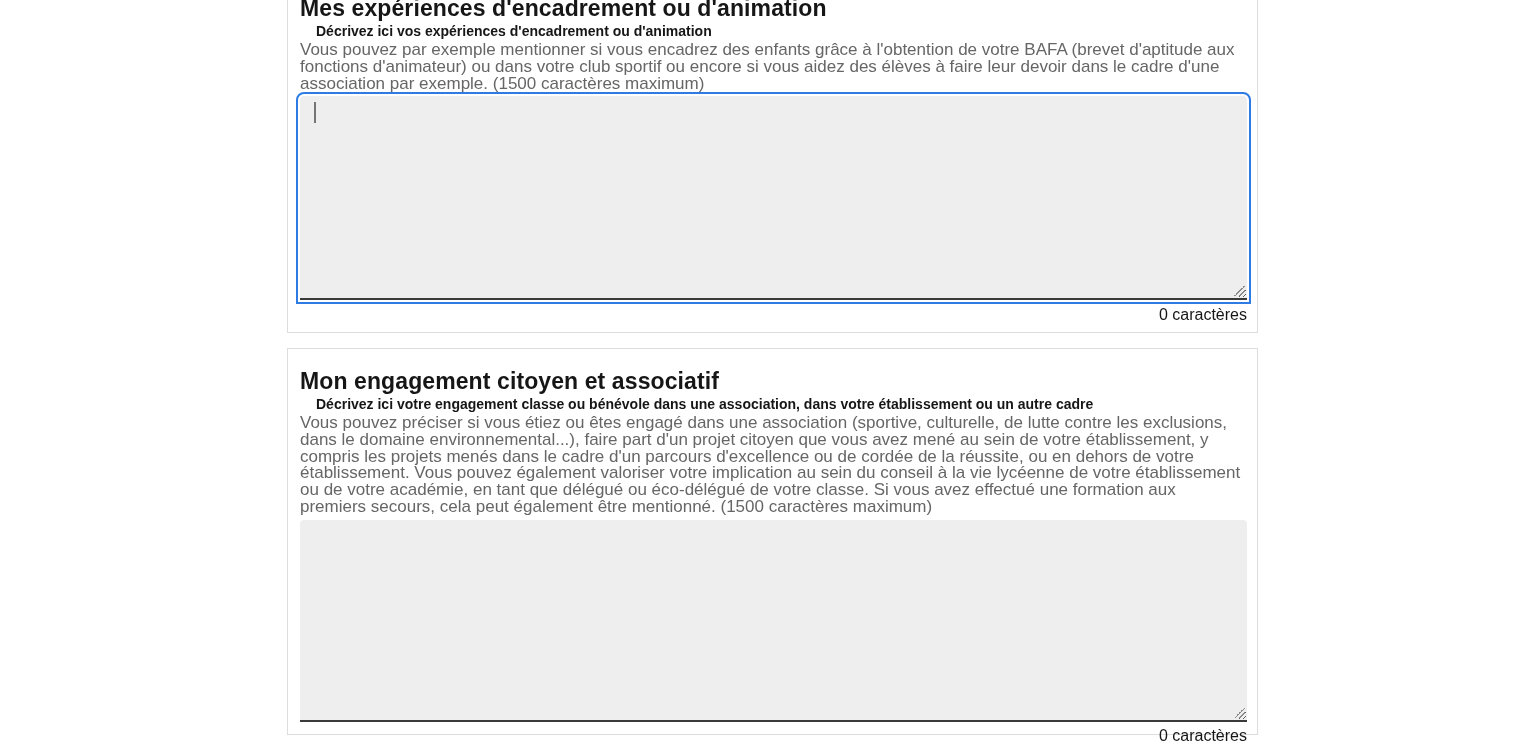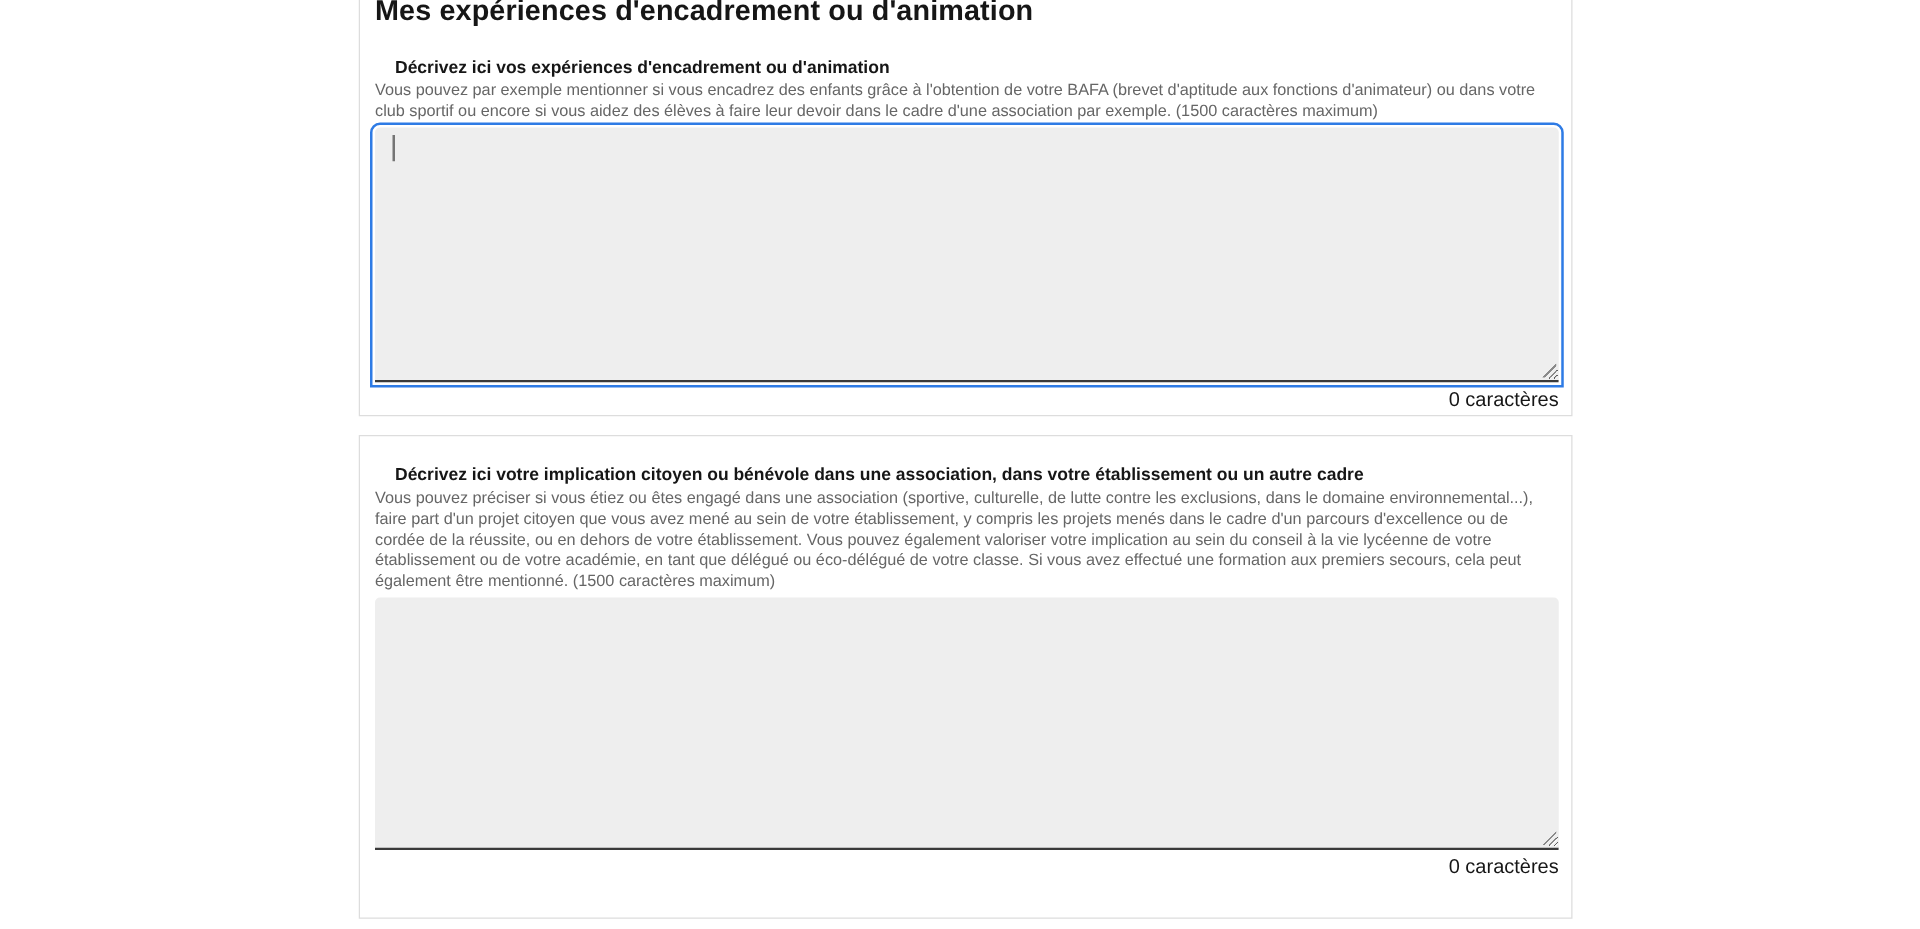--- a/index.html
+++ b/index.html
@@ -34,30 +34,29 @@
     font-weight: bold;
     line-height: 30px;
     margin: 0;
     letter-spacing: 0.1px;
     color: #161616;
   }
   .card-1 .section-title { margin-top: 32px; }
   .card-2 .section-title { margin-top: 17px; }
   .field-label {
     display: block;
-    margin-top: 22px;
     font-size: 14px;
     font-weight: bold;
     line-height: 16px;
     color: #161616;
     padding-left: 16px;
   }
   .field-hint {
     margin: 3px 4px 4px 0;
-    font-size: 13px;
+    font-size: 17px;
     line-height: 16.8px;
     color: #666666;
   }
   .textarea-wrap {
     position: relative;
     width: 947px;
   }
   textarea.dsfr-textarea {
     box-sizing: border-box;
     display: block;
@@ -122,21 +121,22 @@
     <p class="field-hint">Vous pouvez par exemple mentionner si vous encadrez des enfants grâce à l'obtention de votre BAFA (brevet d'aptitude aux fonctions d'animateur) ou dans votre club sportif ou encore si vous aidez des élèves à faire leur devoir dans le cadre d'une association par exemple. (1500 caractères maximum)</p>
     <div class="textarea-wrap">
       <textarea class="dsfr-textarea focused" spellcheck="false" style=""></textarea>
       <span class="text-caret"></span>
       <span class="resize-grip"></span>
     </div>
     <div class="char-counter">0 caractères</div>
   </section>
 
   <section class="card card-2">
-    <label class="field-label">Décrivez ici votre implication citoyen ou bénévole dans une association, dans votre établissement ou un autre cadre</label>
+    <h2 class="section-title">Mon engagement citoyen et associatif</h2>
+    <label class="field-label">Décrivez ici votre engagement classe ou bénévole dans une association, dans votre établissement ou un autre cadre</label>
     <p class="field-hint">Vous pouvez préciser si vous étiez ou êtes engagé dans une association (sportive, culturelle, de lutte contre les exclusions, dans le domaine environnemental...), faire part d'un projet citoyen que vous avez mené au sein de votre établissement, y compris les projets menés dans le cadre d'un parcours d'excellence ou de cordée de la réussite, ou en dehors de votre établissement. Vous pouvez également valoriser votre implication au sein du conseil à la vie lycéenne de votre établissement ou de votre académie, en tant que délégué ou éco-délégué de votre classe. Si vous avez effectué une formation aux premiers secours, cela peut également être mentionné. (1500 caractères maximum)</p>
     <div class="textarea-wrap">
       <textarea class="dsfr-textarea" spellcheck="false" style=""></textarea>
       <span class="resize-grip"></span>
     </div>
     <div class="char-counter">0 caractères</div>
   </section>
 
 </div>
 

